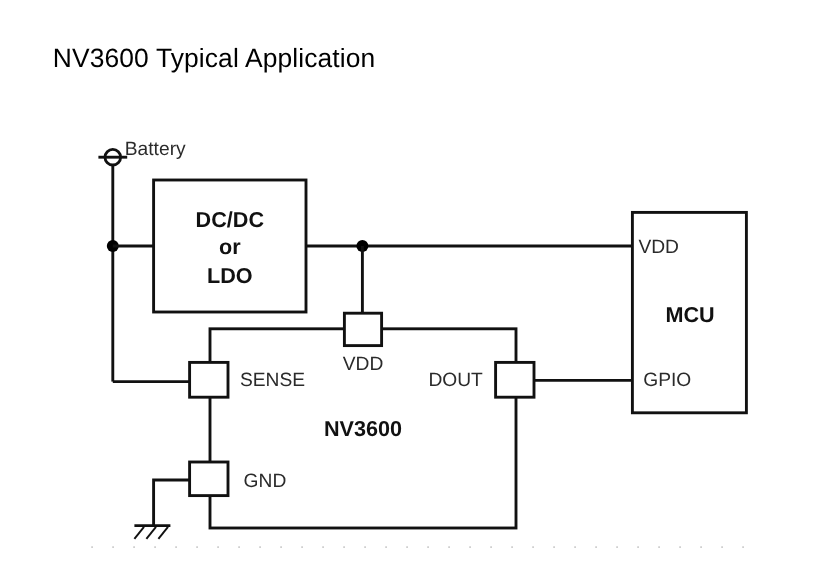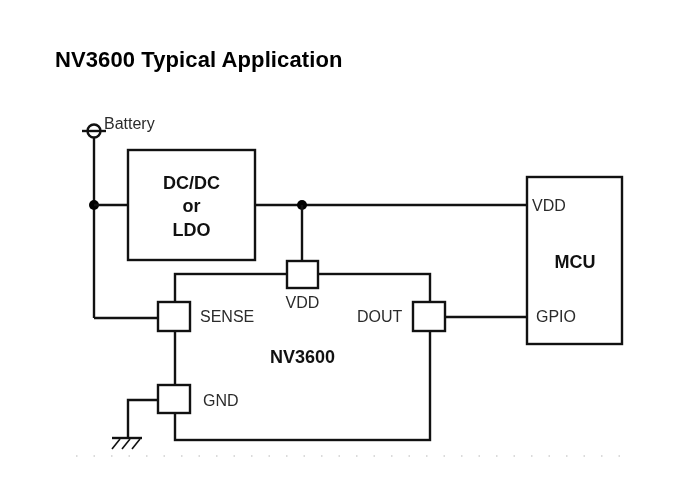--- a/index.html
+++ b/index.html
@@ -1,17 +1,17 @@
 <!DOCTYPE html>
 <html><head>
   <meta charset="utf-8">
   <style>
     html, body { margin: 0; padding: 0; background: #ffffff; }
     body { width: 700px; height: 490px; position: relative; overflow: hidden; font-family: "Liberation Sans", sans-serif; }
-    .title { position: absolute; left: 40px; top: 32px; font-size: 22px; font-weight: bold; color: #000; margin: 15px; letter-spacing: 0.1px; }
+    .title { position: absolute; left: 40px; top: 32px; font-size: 22px; font-weight: normal; color: #000; margin: 4px; letter-spacing: 0.1px; }
     svg.diagram { position: absolute; left: 0; top: 0; }
     .lbl { font-family: "Liberation Sans", sans-serif; fill: #2b2b2b; font-size: 16px; }
     .lbl-bold { font-family: "Liberation Sans", sans-serif; fill: #111; font-size: 18px; font-weight: bold; }
     .wire { stroke: #111; stroke-width: 2.4; fill: none; }
     .box { stroke: #111; stroke-width: 2.4; fill: #fff; }
     .dot { fill: #000; }
     .dotline { stroke: #cfcfcf; stroke-width: 1.5; stroke-dasharray: 1.5 16; fill: none; }
   </style>
 </head>
 <body>

